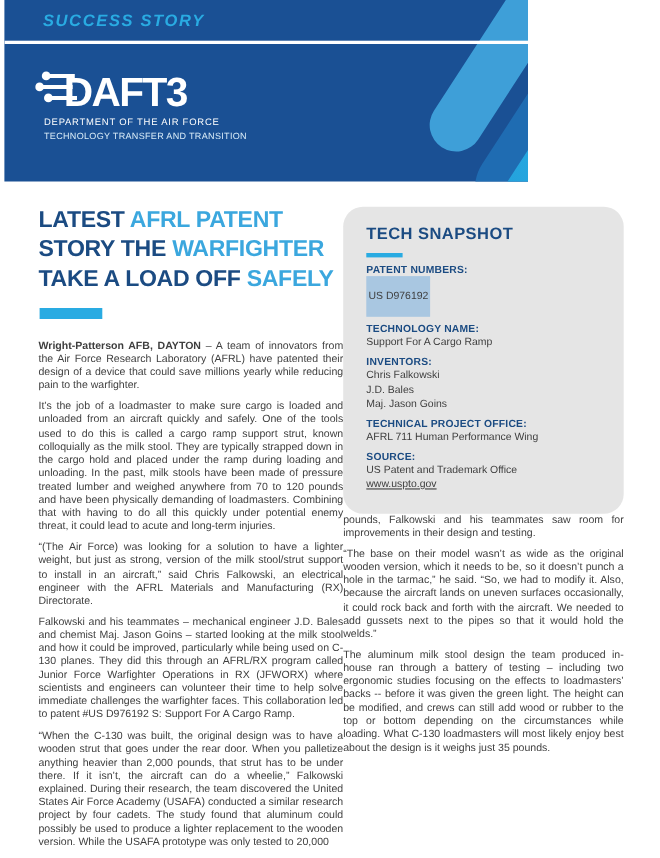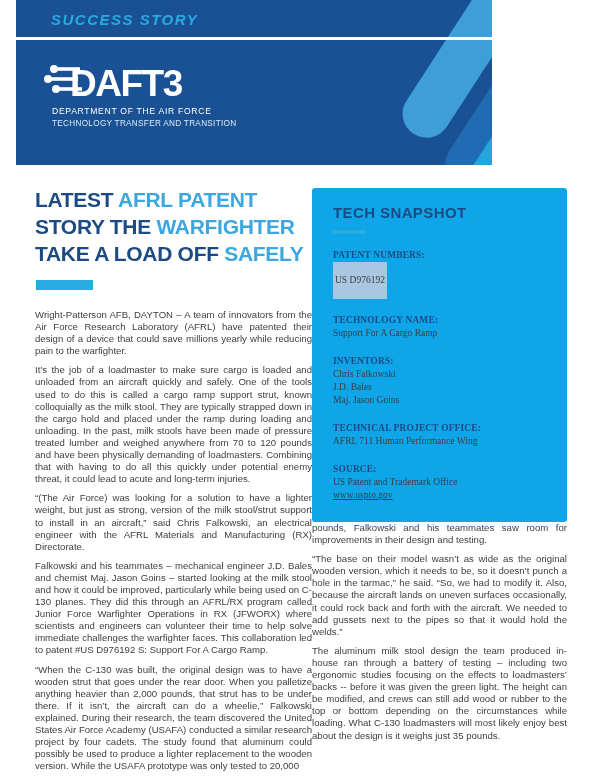--- a/index.html
+++ b/index.html
@@ -4,21 +4,21 @@
 <style>
   * { margin:0; padding:0; box-sizing:border-box; }
   body { background:#888; font-family:"Liberation Sans", sans-serif; }
   .page {
     position:relative; width:600px; height:780px; margin:0 auto;
     background:#ffffff; overflow:hidden;
   }
 
   
   .band {
-    position:absolute; left:16px; top:0; width:476px; height:165px;
+    position:absolute; left:4px; top:0; width:476px; height:165px;
     background:#1A5094; overflow:hidden;
   }
   .stripe { position:absolute; transform:rotate(33deg); }
   .stripe-a { width:48px; height:200px; left:428px; top:-50px; background:#3E9FD8; border-radius:24px; z-index:2; }
   .stripe-b { width:86px; height:330px; left:494px; top:-95px; background:#1F6CB2; border-radius:43px; z-index:1; }
   .stripe-c { width:36px; height:140px; left:582px; top:-45px; background:#29B7E8; border-radius:18px; z-index:2; }
   .stripe-d { width:78px; height:235px; left:460px; top:55px;  background:linear-gradient(200deg,#29B7E8,#2196D6); border-radius:39px; z-index:3; }
   .stripe-e { width:96px; height:265px; left:558px; top:28px;  background:#2677BE; border-radius:48px; z-index:2; }
 
   .kicker {
@@ -52,30 +52,30 @@
     font-size:21px; line-height:27px; font-weight:800;
     letter-spacing:-0.3px; color:#1B4B82;
   }
   h1 .hl { color:#3BA7DE; }
   .accent-bar { width:57px; height:10px; background:#29ABE2; margin:13px 0 19px 1px; }
 
   p.body {
     font-size:9.6px; line-height:12.1px; color:#3E3E3E;
     text-align:justify; margin-bottom:7px;
   }
-  p.body .lead { font-weight:normal; }
+  p.body .lead { font-weight:bold; }
 
   
   .snap {
-    background:#0ea5e9; border-radius:3px;
+    background:#e5e5e5; border-radius:18px;
     padding:16px 21px 20px 21px; margin-top:2px;
   }
   .snap h2 { font-size:15px; font-weight:800; letter-spacing:0.4px; color:#1B4B82; }
   .snap .bar { width:33px; height:4px; background:#29ABE2; margin-top:9px; }
-  .field { margin-top:15px;font-family:Liberation Serif, serif; }
+  .field { margin-top:4px; }
   .flabel { font-size:9.4px; font-weight:bold; line-height:13px; letter-spacing:0.2px; color:#1B4B82; }
   .fvalue { font-size:9.5px; line-height:13px; color:#3E3E3E; }
   .fvalue.hl { background:#A9C7E1; display:inline-block; padding:12px 2px; }
   .fvalue a, .fvalue.link { color:#3E3E3E; text-decoration:underline; cursor:pointer; }
   .right-first { }
 </style>
 </head>
 <body>
 
 <div class="page">

